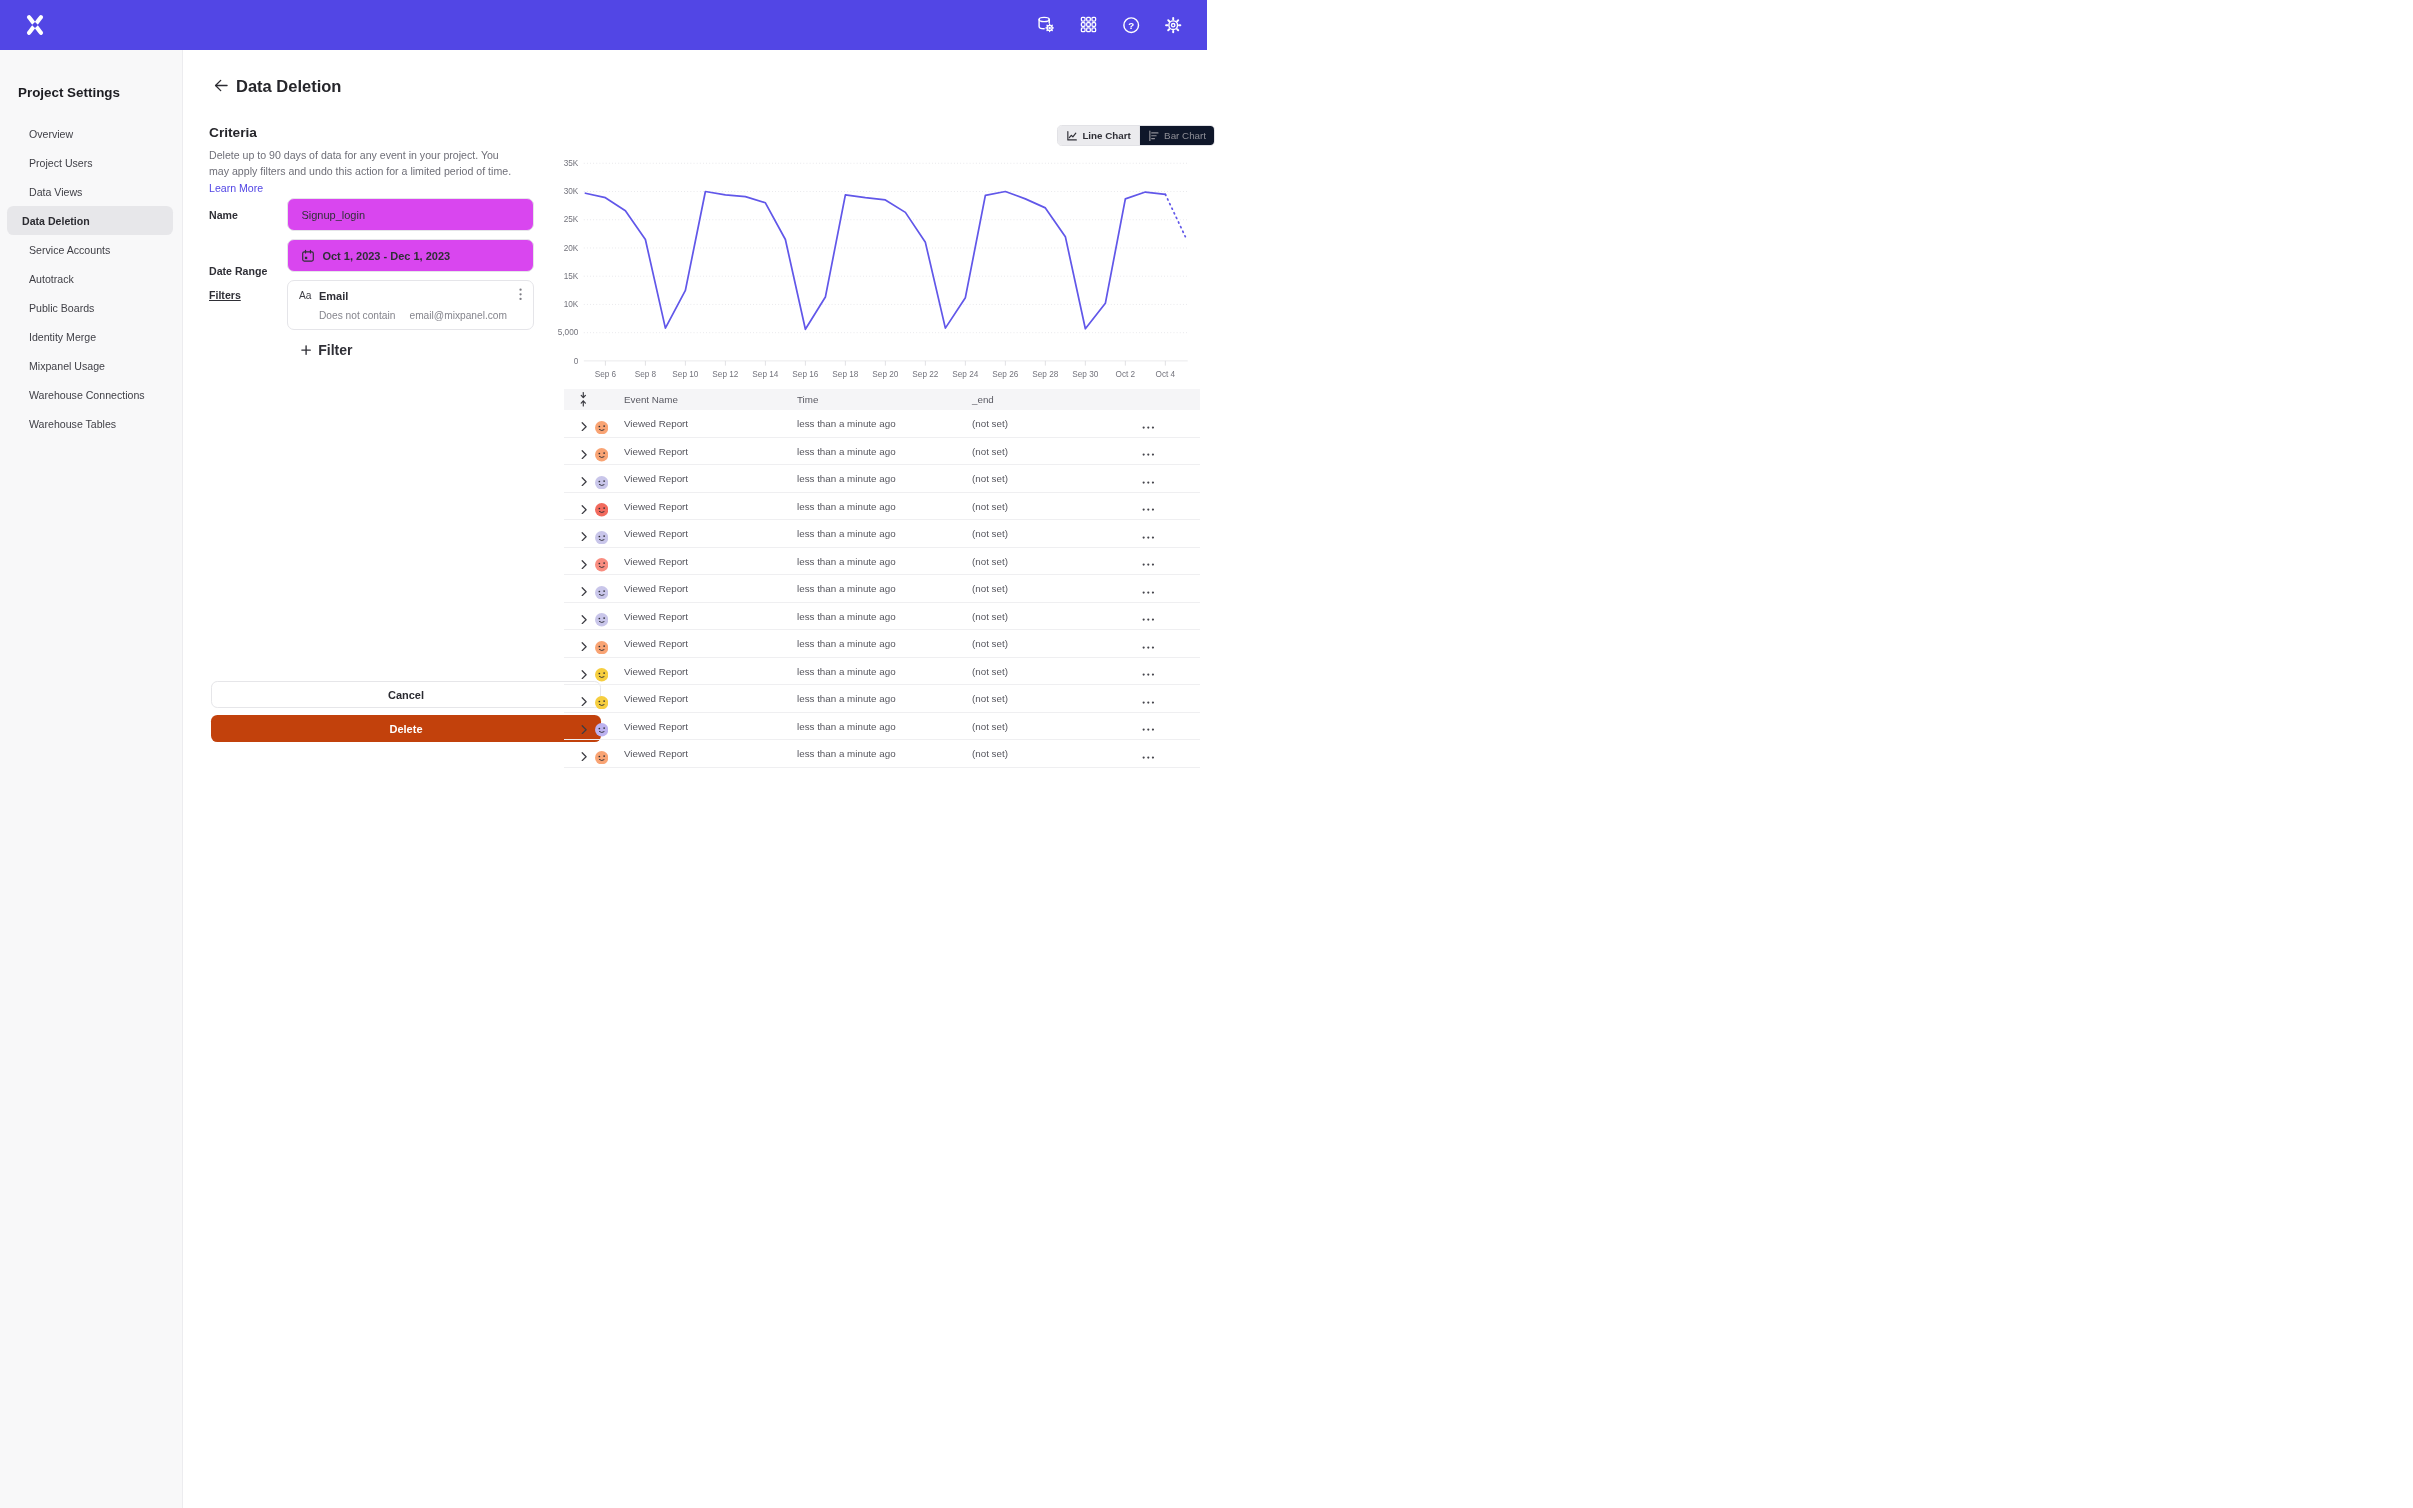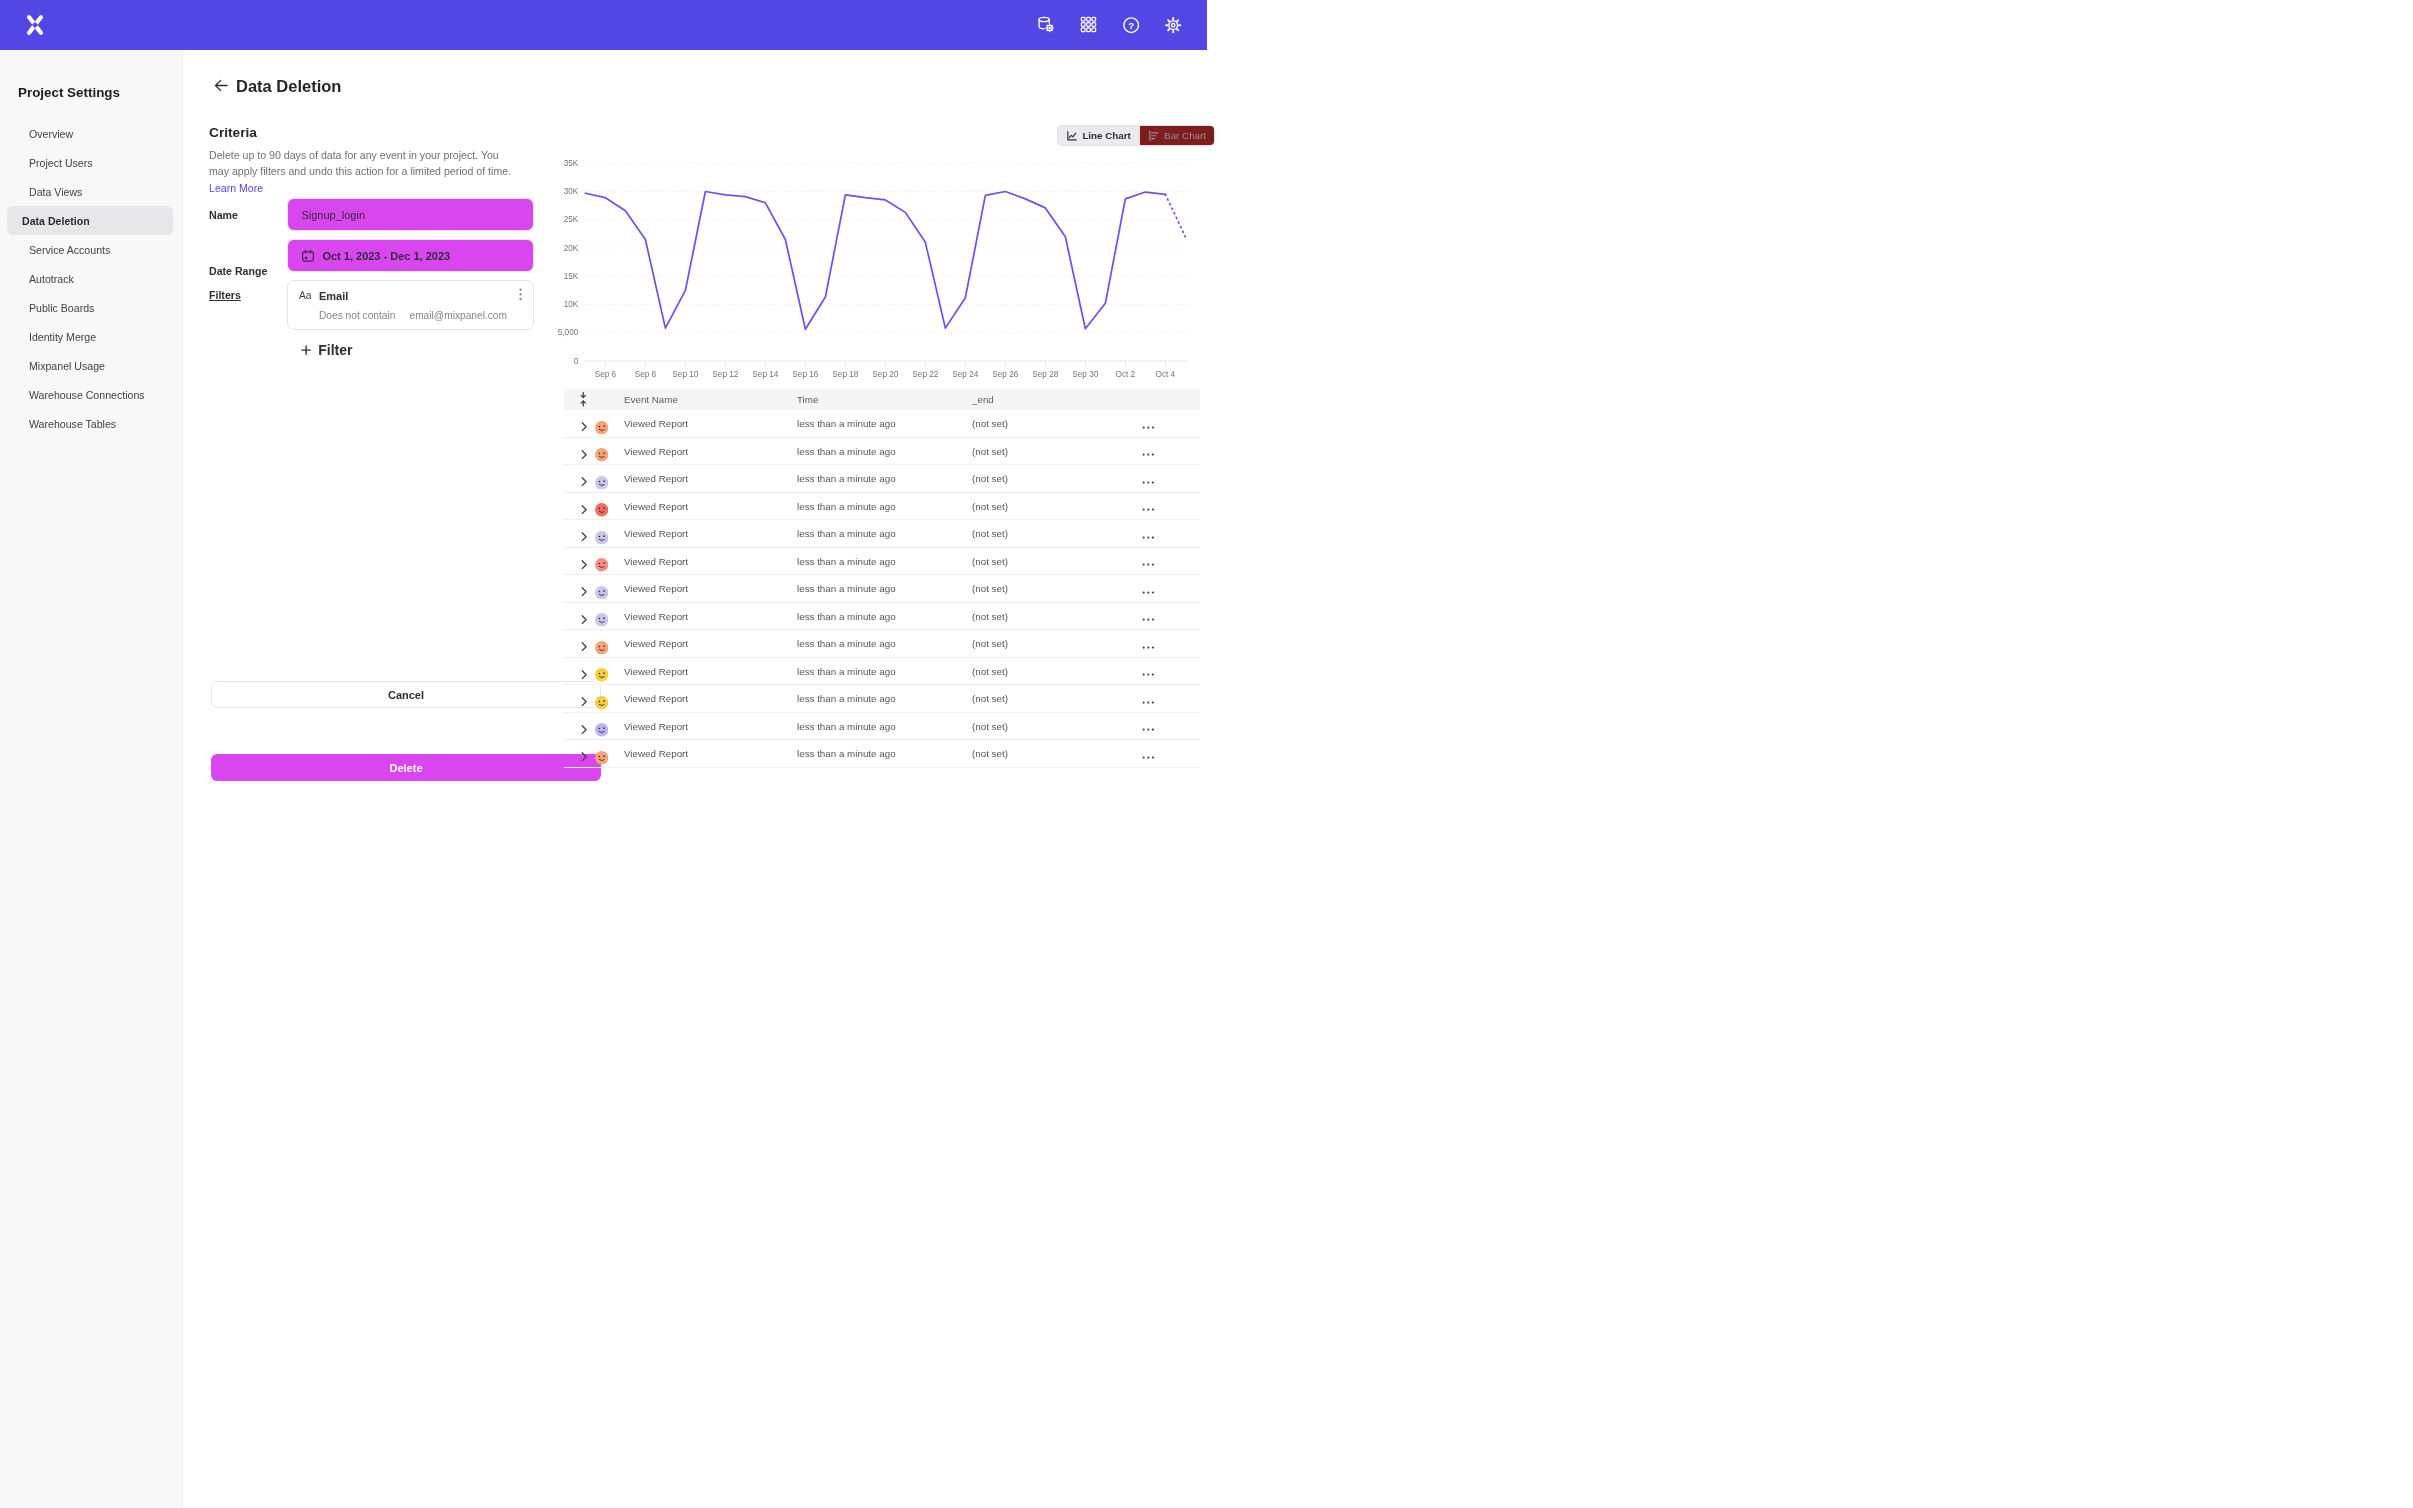--- a/index.html
+++ b/index.html
@@ -44,29 +44,29 @@
   .fc-kebab { position:absolute; right:4.7px; top:6.3px; width:15.7px; height:17.3px; background:none; border:none; cursor:pointer; }
   .fc-line2 { position:absolute; left:31px; top:29px; font-size:10.2px; color:#85858D; display:flex; gap:14px; }
 
   .add-filter { left:118px; top:292px; display:flex; align-items:center; gap:7px;
     background:none; border:none; cursor:pointer; font-size:14px; font-weight:700; color:#2F2F36;
     font-family:"Liberation Sans",sans-serif; }
 
   .btn { width:390px; height:27px; border-radius:6.3px; font-size:11px; font-weight:700;
     cursor:pointer; font-family:"Liberation Sans",sans-serif; }
   .btn-cancel { left:28px; top:631px; background:#fff; border:0.8px solid #E6E6E9; color:#2B2B31; }
-  .btn-delete { left:28px; top:704px; background:#d946ef; border:none; color:#fff; }
+  .btn-delete { left:28px; top:665px; background:#c2410c; border:none; color:#fff; }
 
   
   .chart-toggle { left:874px; top:75px; display:flex; height:21px; border:0.8px solid #E2E2E6;
     border-radius:4.7px; overflow:hidden; background:#fff; }
   .seg { display:flex; align-items:center; gap:4.7px; padding:0 7.9px; font-size:9.8px;
     background:none; border:none; cursor:pointer; font-family:"Liberation Sans",sans-serif; }
   .seg.active { background:#EBEBEE; color:#2F2F36; font-weight:700; border-right:0.8px solid #E2E2E6; }
-  .seg.inactive { background:#7f1d1d; color:#8F8F97; }
+  .seg.inactive { background:#0f172a; color:#8F8F97; }
 
   
   .table { left:381px; top:339px; width:636px; }
   .thead { position:relative; height:21px; background:#F5F5F7; font-size:9.8px; color:#5A5A63; }
   .thead span { position:absolute; line-height:21px; }
   .trow { position:relative; height:27.5px; border-bottom:0.8px solid #EFEFF1; font-size:9.8px; color:#55555D; }
   .trow span { position:absolute; line-height:27.5px; }
   .row-chevron { position:absolute; left:15.7px; top:9.4px; width:9.4px; height:9.4px; background:none; border:none; cursor:pointer; padding:0; }
   .row-avatar { position:absolute; left:31px; top:7px; }
   .row-kebab { position:absolute; left:574px; top:7px; width:20.4px; height:14px; background:none; border:none; cursor:pointer; }

